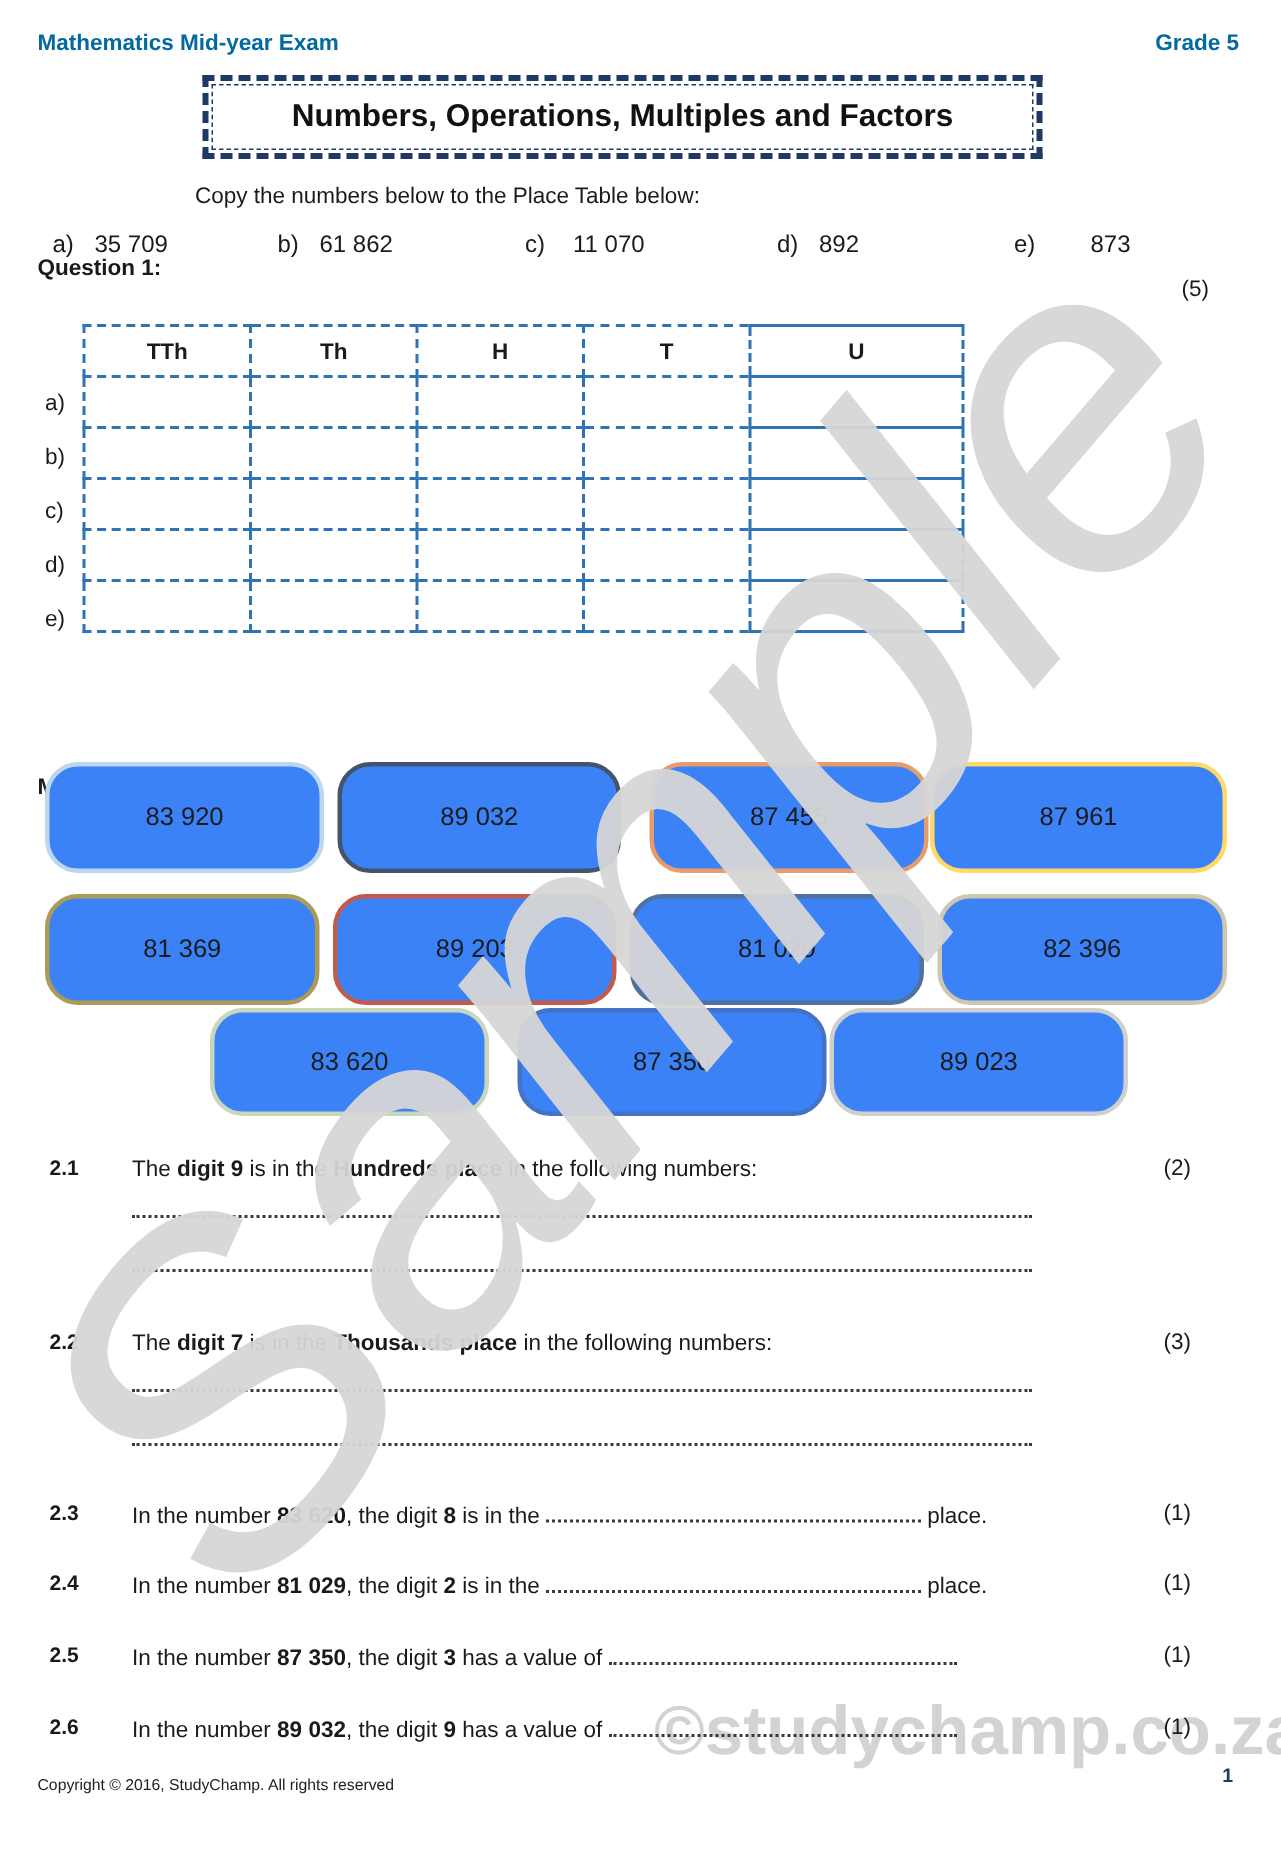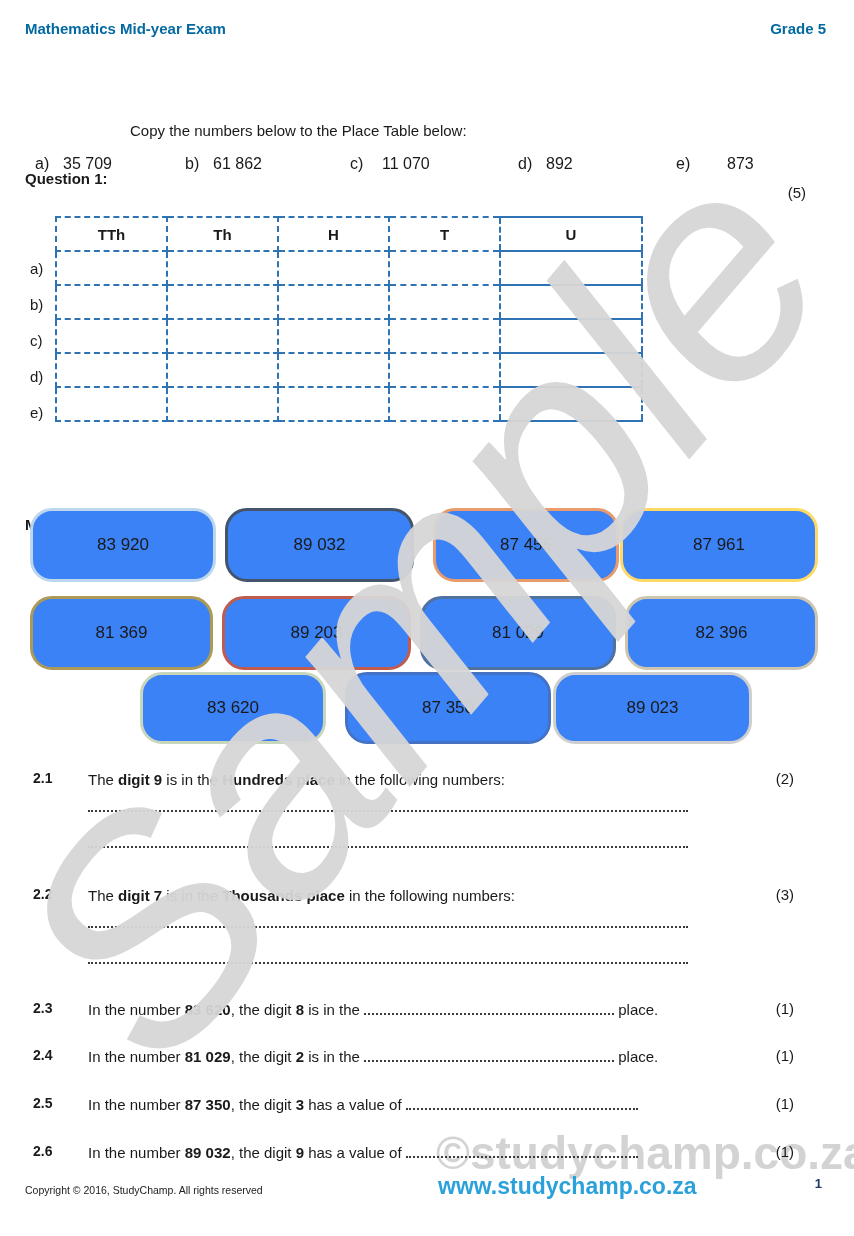--- a/index.html
+++ b/index.html
@@ -63,20 +63,23 @@
 
   <div class="layer-back">
     <div class="wm-url">©studychamp.co.za</div>
   </div>
 
   <div class="content">
 
     <div class="hdr hdr-left">Mathematics Mid-year Exam</div>
     <div class="hdr hdr-right">Grade 5</div>
 
+    <div class="title-box">
+      <span class="title-text">Numbers, Operations, Multiples and Factors</span>
+    </div>
 
     <div class="qlabel" style="top:122px;">Question 1:</div>
     <div class="qinstr" style="top:122px;">Copy the numbers below to the Place Table below:</div>
 
     <div id="q1-items">
         <span class="qkey" style="left: 35px;">a)</span>
         <span class="qval" style="left: 63px;">35 709</span>
         <span class="qkey" style="left: 185px;">b)</span>
         <span class="qval" style="left: 213px;">61 862</span>
         <span class="qkey" style="left: 350px;">c)</span>
@@ -192,21 +195,20 @@
           <span class="qmarks">(1)</span>
         </div>
         <div class="qrow" style="top: 1143px;">
           <span class="qnum">2.6</span>
           <span class="qsent"><span>In the number </span><b>89 032</b><span>, the digit </span><b>9</b><span> has a value of </span><span class="blank" style="width: 232px;"></span></span>
           <span class="qmarks">(1)</span>
         </div>
       </div>
 
     <div class="foot-copy">Copyright © 2016, StudyChamp. All rights reserved</div>
-    <div class="foot-site">www.studychamp.co.za</div>
     <div class="foot-page">1</div>
   </div>
 
   <div class="layer-front">
     <div class="wm-sample">Sample</div>
   </div>
 
 </div>
 
 </body></html>

